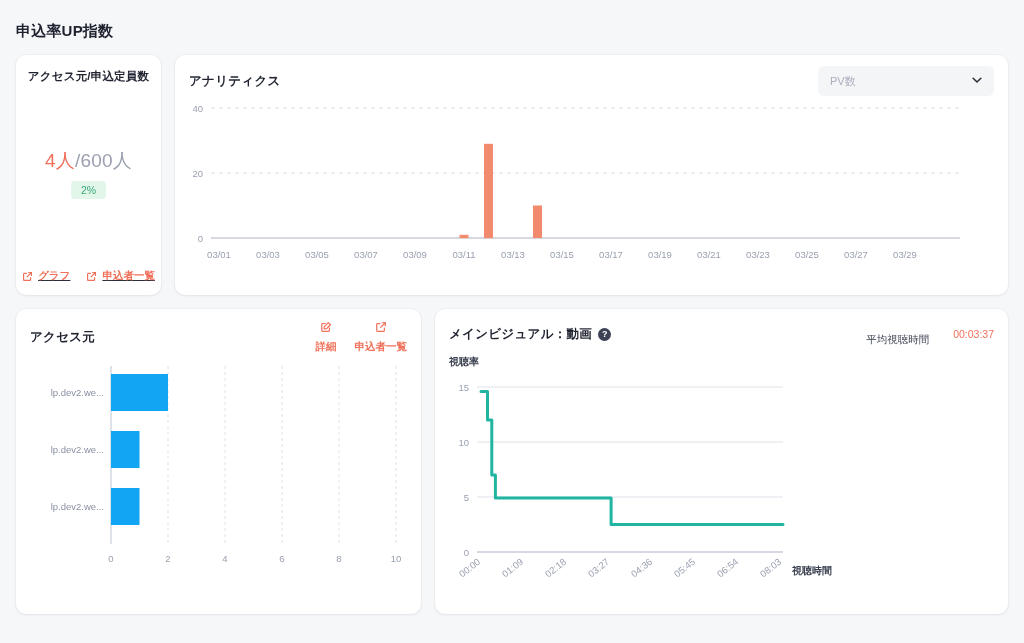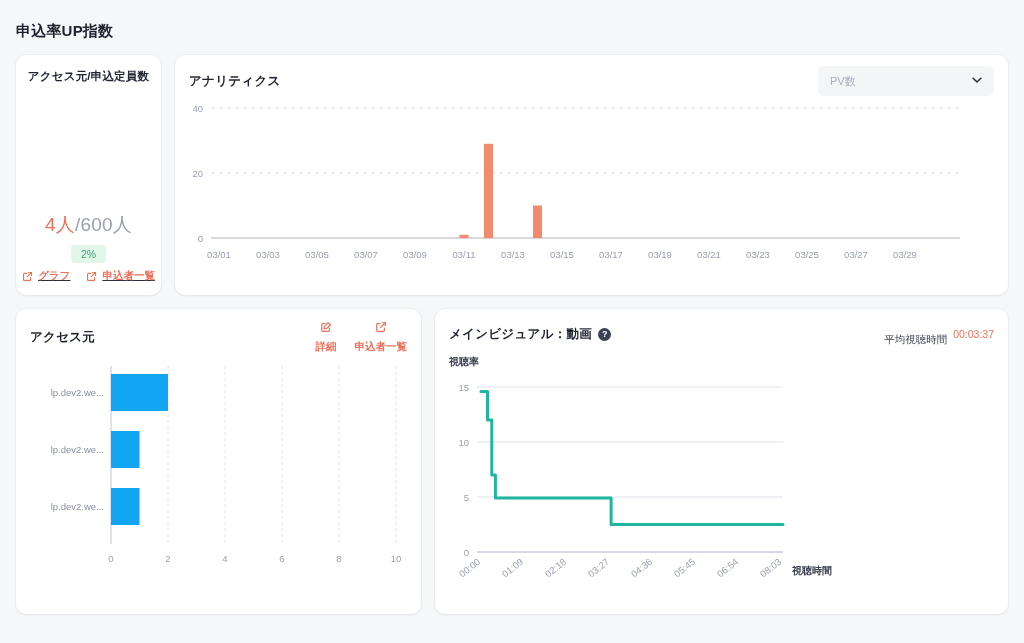--- a/index.html
+++ b/index.html
@@ -21,21 +21,21 @@
   .card {
     background: #ffffff;
     border-radius: 10px;
     box-shadow: 0 1px 3px rgba(30,40,70,.07), 0 0 0 1px rgba(30,40,70,.025);
     position: relative;
   }
 
   
   .kpi { width: 145px; display: flex; flex-direction: column; padding: 14px 10px 12px 10px; }
   .kpi-title { font-size: 11.5px; font-weight: bold; text-align: center; color: #1f2330; letter-spacing: .2px; }
-  .kpi-body { flex: 1; display: flex; flex-direction: column; align-items: center; justify-content: flex-end; }
+  .kpi-body { flex: 1; display: flex; flex-direction: column; align-items: center; justify-content: center; }
   .kpi-value { font-size: 19px; white-space: nowrap; letter-spacing: .2px; }
   .kpi-num { color: #f0705a; }
   .kpi-den { color: #9aa0b0; }
   .kpi-badge {
     margin-top: 7px; font-size: 10.5px; color: #3aa876;
     background: #e2f6ea; border-radius: 4px; padding: 3px 10px;
   }
   .kpi-links { display: flex; justify-content: center; gap: 16px; padding-top: 6px; text-decoration: underline; }
   .lnk {
     display: inline-flex; align-items: center; gap: 5px;
@@ -77,21 +77,21 @@
   .head-lnk { display: inline-flex; align-items: center; gap: 5px; color: #f0705a; font-size: 10.5px; font-weight: bold; cursor: pointer; margin-left: 18px; flex-direction: column; }
 
   
   .visual { flex: 1; height: 305px; }
   .help-ico {
     display: inline-flex; align-items: center; justify-content: center;
     width: 13px; height: 13px; border-radius: 50%; background: #3c4254;
     color: #fff; font-size: 9px; font-weight: bold; margin-left: 6px; cursor: pointer;
   }
   .avg-label { font-size: 10.5px; color: #3b4050; margin-top: 12px; }
-  .avg-value { font-size: 10.5px; color: #f0705a; margin-left: 6px; text-align: center; }
+  .avg-value { font-size: 10.5px; color: #f0705a; margin-left: 24px; text-align: center; }
   .mini-axis-title { font-size: 10px; font-weight: bold; fill: #3b4050; font-family: "Liberation Sans", sans-serif; }
 </style>
 </head>
 <body>
 
 <div class="page">
 
   <div class="page-title">申込率UP指数</div>
 
   <div class="row">

